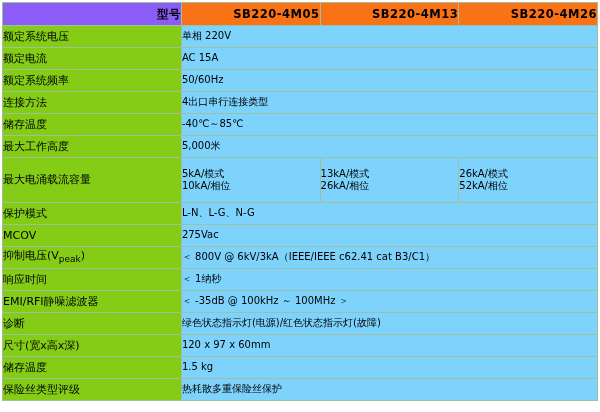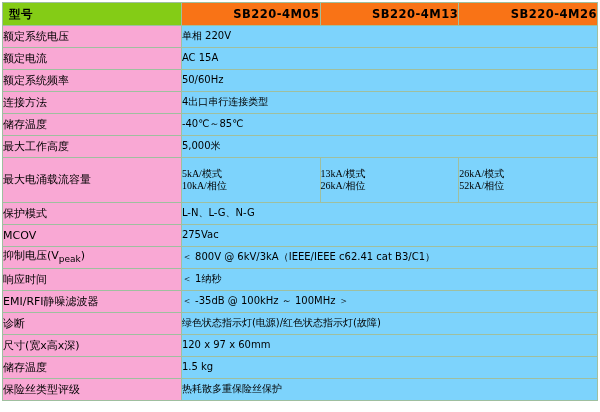--- a/index.html
+++ b/index.html
@@ -32,40 +32,39 @@
 
   thead th {
     background: #f97316;
     font-weight: bold;
     font-size: 11.5px;
     height: 22px;
     text-align: right;
     letter-spacing: 0.5px;
   }
   thead th.hdr-label {
-    text-align: left;
+    text-align: right;
     padding-left: 6px;
-    background: #84cc16;
+    background: #8b5cf6;
   }
   td.label {
-    background: #f9a8d4;
+    background: #84cc16;
     text-align: left;
     padding-left: 6px;
     height: 21px;
     font-size: 11px;
   }
   td.val {
     background: #7dd3fc;
     text-align: left;
     font-size: 10px;
     height: 21px;
   }
   td.val.big {
     height: 44px;
-    font-family: Liberation Serif, serif;
   }
   td.label.tall {
     height: 44px;
   }
   .sub {
     font-size: 9px;
     vertical-align: sub;
   }
 </style>
 </head>

